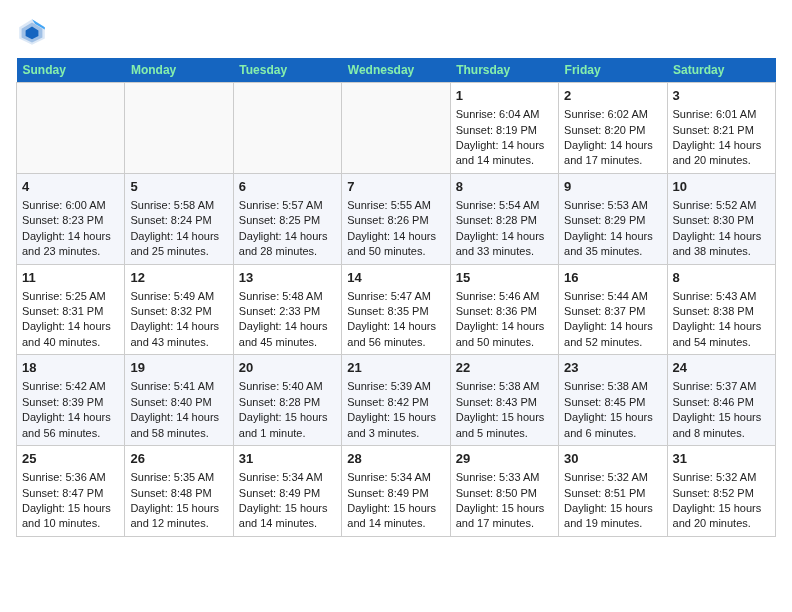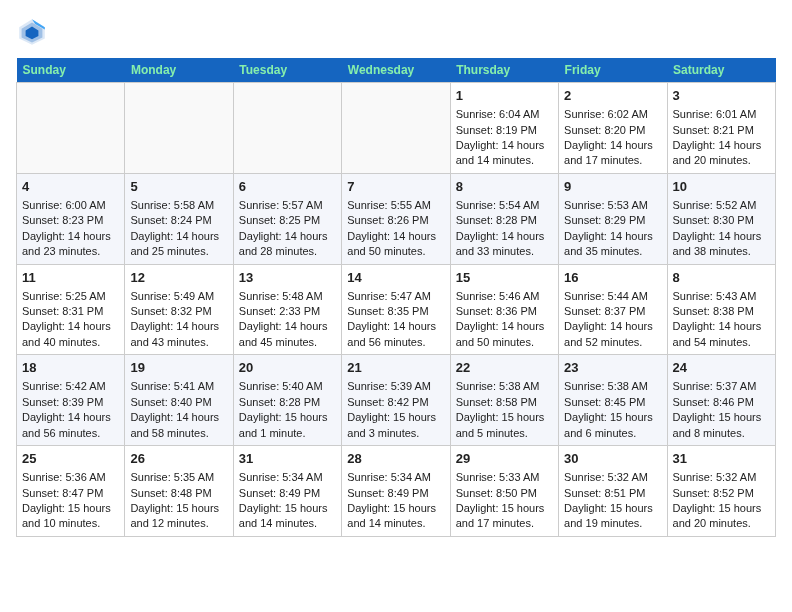--- a/index.html
+++ b/index.html
@@ -273,21 +273,21 @@
         <td>
           <span class="day-num">21</span>
           <div>Sunrise: 5:39 AM</div>
           <div>Sunset: 8:42 PM</div>
           <div>Daylight: 15 hours</div>
           <div>and 3 minutes.</div>
         </td>
         <td>
           <span class="day-num">22</span>
           <div>Sunrise: 5:38 AM</div>
-          <div>Sunset: 8:58 PM</div>
+          <div>Sunset: 8:43 PM</div>
           <div>Daylight: 15 hours</div>
           <div>and 5 minutes.</div>
         </td>
         <td>
           <span class="day-num">23</span>
           <div>Sunrise: 5:38 AM</div>
           <div>Sunset: 8:45 PM</div>
           <div>Daylight: 15 hours</div>
           <div>and 6 minutes.</div>
         </td>

